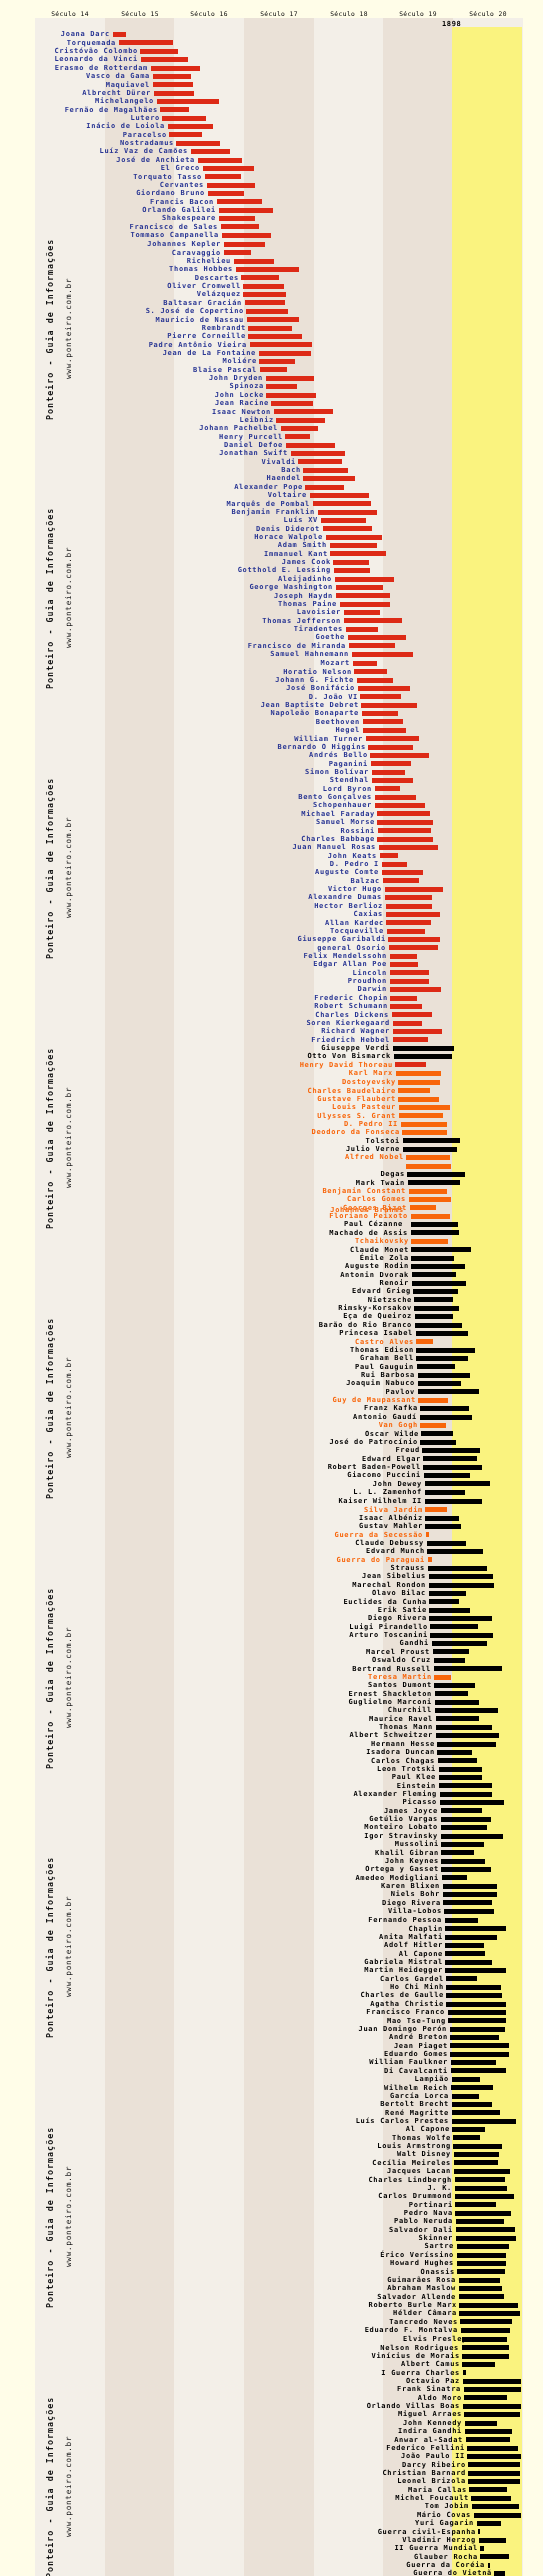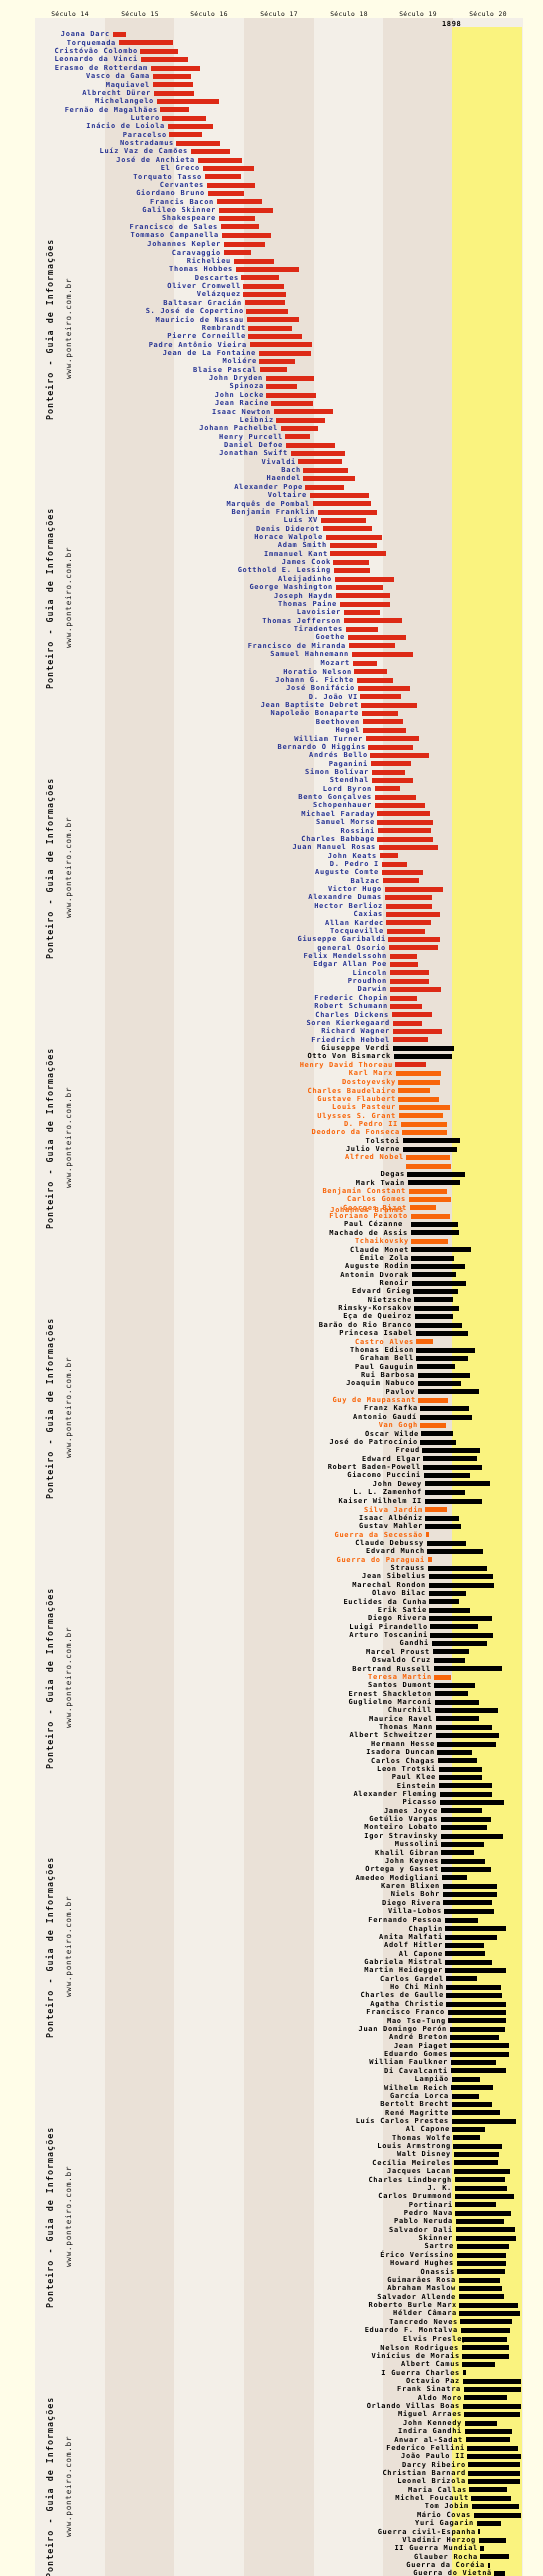--- a/index.html
+++ b/index.html
@@ -101,21 +101,21 @@
       <div class="row-label" style="right: 344px; top: 165px; color: rgb(40, 53, 147);">El Greco</div>
       <div class="bar" style="left: 205px; top: 174px; width: 36px; background: rgb(221, 42, 22);"></div>
       <div class="row-label" style="right: 342px; top: 174px; color: rgb(40, 53, 147);">Torquato Tasso</div>
       <div class="bar" style="left: 207px; top: 183px; width: 48px; background: rgb(221, 42, 22);"></div>
       <div class="row-label" style="right: 340px; top: 182px; color: rgb(40, 53, 147);">Cervantes</div>
       <div class="bar" style="left: 208px; top: 191px; width: 36px; background: rgb(221, 42, 22);"></div>
       <div class="row-label" style="right: 339px; top: 190px; color: rgb(40, 53, 147);">Giordano Bruno</div>
       <div class="bar" style="left: 217px; top: 199px; width: 45px; background: rgb(221, 42, 22);"></div>
       <div class="row-label" style="right: 330px; top: 199px; color: rgb(40, 53, 147);">Francis Bacon</div>
       <div class="bar" style="left: 219px; top: 208px; width: 54px; background: rgb(221, 42, 22);"></div>
-      <div class="row-label" style="right: 328px; top: 207px; color: rgb(40, 53, 147);">Galileo Skinner</div>
+      <div class="row-label" style="right: 328px; top: 207px; color: rgb(40, 53, 147);">Orlando Galilei</div>
       <div class="bar" style="left: 219px; top: 216px; width: 36px; background: rgb(221, 42, 22);"></div>
       <div class="row-label" style="right: 328px; top: 215px; color: rgb(40, 53, 147);">Shakespeare</div>
       <div class="bar" style="left: 221px; top: 224px; width: 38px; background: rgb(221, 42, 22);"></div>
       <div class="row-label" style="right: 326px; top: 224px; color: rgb(40, 53, 147);">Francisco de Sales</div>
       <div class="bar" style="left: 222px; top: 233px; width: 49px; background: rgb(221, 42, 22);"></div>
       <div class="row-label" style="right: 325px; top: 232px; color: rgb(40, 53, 147);">Tommaso Campanella</div>
       <div class="bar" style="left: 224px; top: 242px; width: 41px; background: rgb(221, 42, 22);"></div>
       <div class="row-label" style="right: 323px; top: 241px; color: rgb(40, 53, 147);">Johannes Kepler</div>
       <div class="bar" style="left: 224px; top: 250px; width: 27px; background: rgb(221, 42, 22);"></div>
       <div class="row-label" style="right: 323px; top: 250px; color: rgb(40, 53, 147);">Caravaggio</div>

